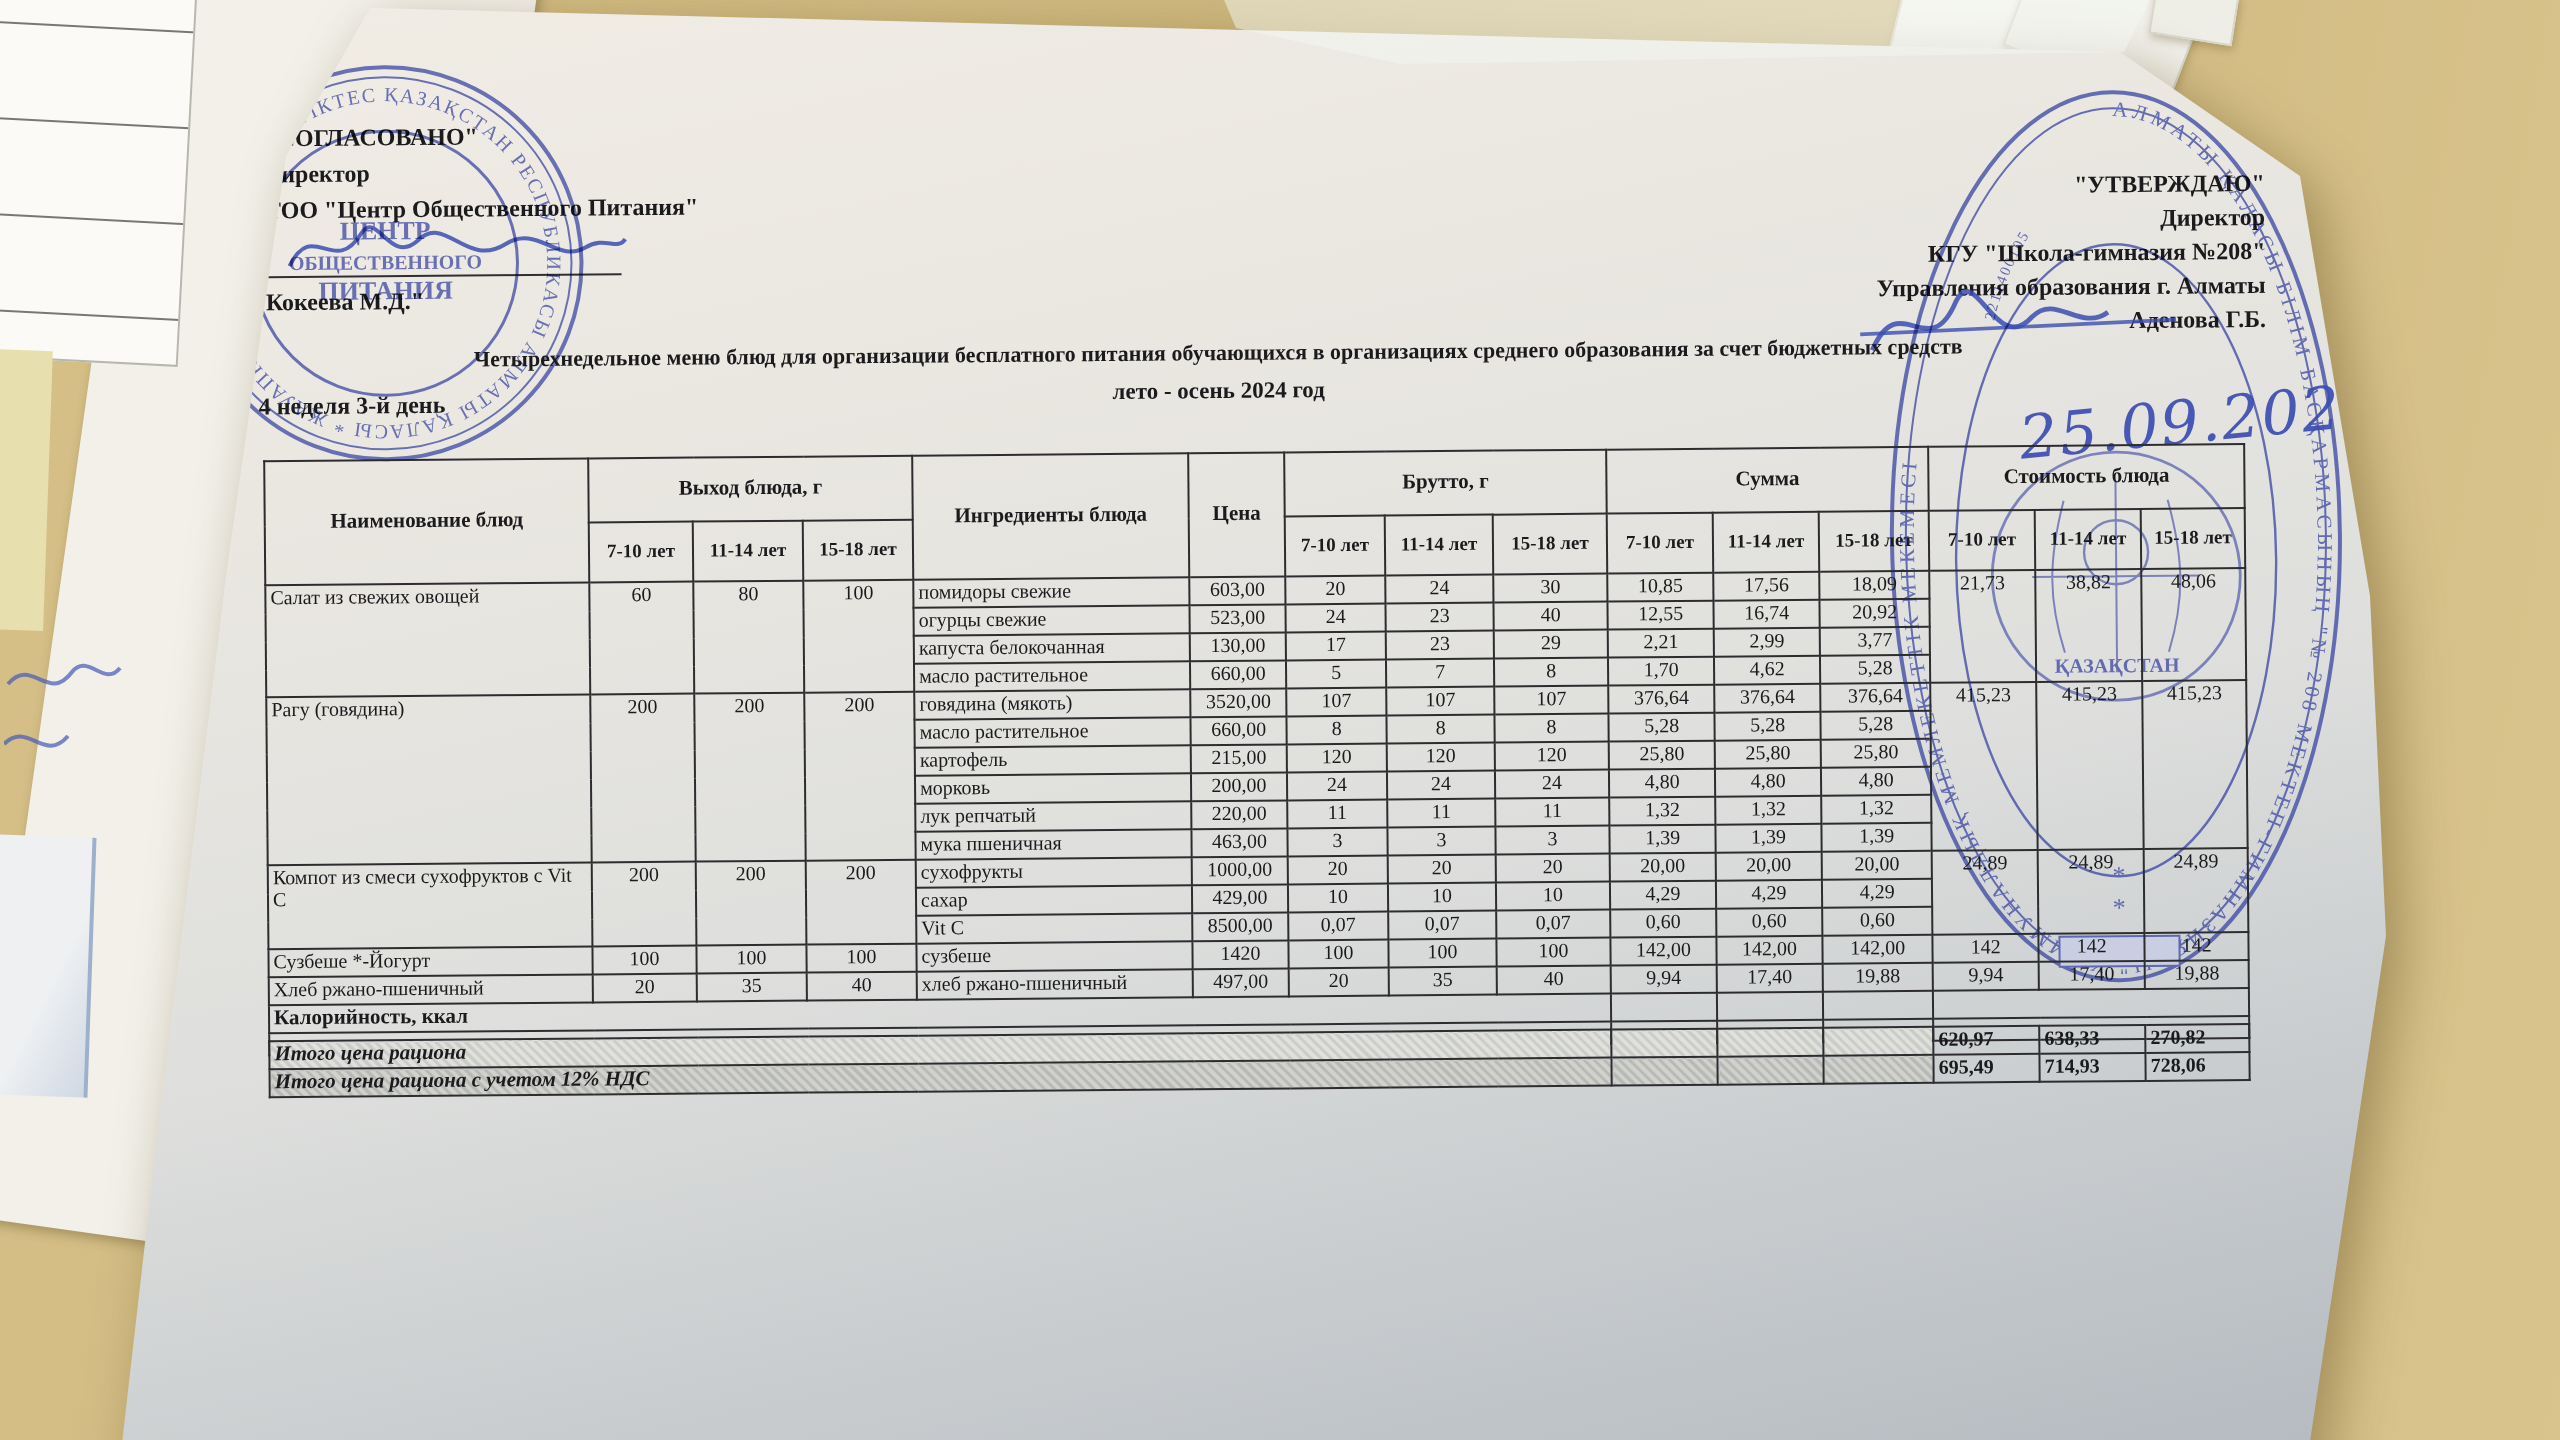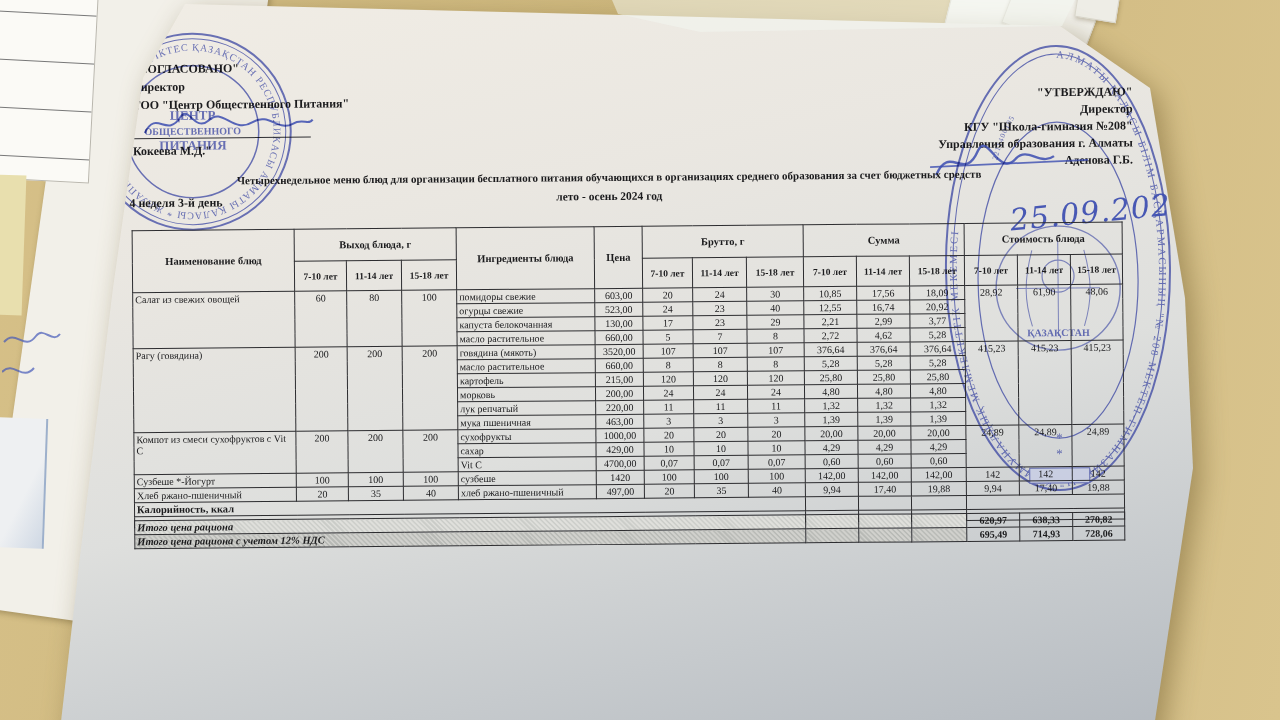--- a/index.html
+++ b/index.html
@@ -63,21 +63,21 @@
   .menu thead tr.h1 th { height:32px; font-size:10.5px; }
   .menu thead tr.h2 th { height:30px; font-size:9.5px; }
   .menu thead th { font-weight:bold; text-align:center; white-space:normal; line-height:12px; }
   .menu td.dish { text-align:left; vertical-align:top; white-space:normal; line-height:11px; padding-top:1px; }
   .menu td.ing { text-align:left; }
   .menu td.num { text-align:center; }
   .menu td.top { vertical-align:top; padding-top:1px; }
   .menu td.bold-label { font-weight:bold; text-align:left; font-size:10.5px; }
   .menu tr.empty-row td { height:11px; }
   .totals td.t-label { font-style:italic; font-weight:bold; text-align:left; font-size:10.5px; }
-  .totals td.t-val { text-align:center; font-weight:bold; }
+  .totals td.t-val { text-align:left; font-weight:bold; }
   .hatch1 { background:repeating-linear-gradient(45deg,#caccc8 0 1.5px,#e0e0dc 1.5px 3.5px); }
   .hatch2 { background:repeating-linear-gradient(45deg,#b7b9b5 0 1.5px,#d1d1cd 1.5px 3.5px); }
 </style>
 </head>
 <body>
 
 <div class="under up-big"></div>
 <div class="under up-card"></div>
 <div class="under up-yellow"></div>
 <div class="under up-blue"></div>
@@ -222,22 +222,22 @@
               <td class="num top" rowspan="4">80</td>
               <td class="num top" rowspan="4">100</td>
               <td class="ing">помидоры свежие</td>
               <td class="num">603,00</td>
               <td class="num">20</td>
               <td class="num">24</td>
               <td class="num">30</td>
               <td class="num">10,85</td>
               <td class="num">17,56</td>
               <td class="num">18,09</td>
-              <td class="num top" rowspan="4">28,92</td>
-              <td class="num top" rowspan="4">61,90</td>
+              <td class="num top" rowspan="4">21,73</td>
+              <td class="num top" rowspan="4">38,82</td>
               <td class="num top" rowspan="4">48,06</td>
             </tr>
             <tr>
               <td class="ing">огурцы свежие</td>
               <td class="num">523,00</td>
               <td class="num">24</td>
               <td class="num">23</td>
               <td class="num">40</td>
               <td class="num">12,55</td>
               <td class="num">16,74</td>
@@ -252,21 +252,21 @@
               <td class="num">2,21</td>
               <td class="num">2,99</td>
               <td class="num">3,77</td>
             </tr>
             <tr>
               <td class="ing">масло растительное</td>
               <td class="num">660,00</td>
               <td class="num">5</td>
               <td class="num">7</td>
               <td class="num">8</td>
-              <td class="num">2,72</td>
+              <td class="num">1,70</td>
               <td class="num">4,62</td>
               <td class="num">5,28</td>
             </tr>
             <tr>
               <td class="dish" rowspan="6">Рагу (говядина)</td>
               <td class="num top" rowspan="6">200</td>
               <td class="num top" rowspan="6">200</td>
               <td class="num top" rowspan="6">200</td>
               <td class="ing">говядина (мякоть)</td>
               <td class="num">3520,00</td>
@@ -352,21 +352,21 @@
               <td class="num">429,00</td>
               <td class="num">10</td>
               <td class="num">10</td>
               <td class="num">10</td>
               <td class="num">4,29</td>
               <td class="num">4,29</td>
               <td class="num">4,29</td>
             </tr>
             <tr>
               <td class="ing">Vit C</td>
-              <td class="num">4700,00</td>
+              <td class="num">8500,00</td>
               <td class="num">0,07</td>
               <td class="num">0,07</td>
               <td class="num">0,07</td>
               <td class="num">0,60</td>
               <td class="num">0,60</td>
               <td class="num">0,60</td>
             </tr>
             <tr>
               <td class="dish" rowspan="1">Сузбеше *-Йогурт</td>
               <td class="num top" rowspan="1">100</td>

